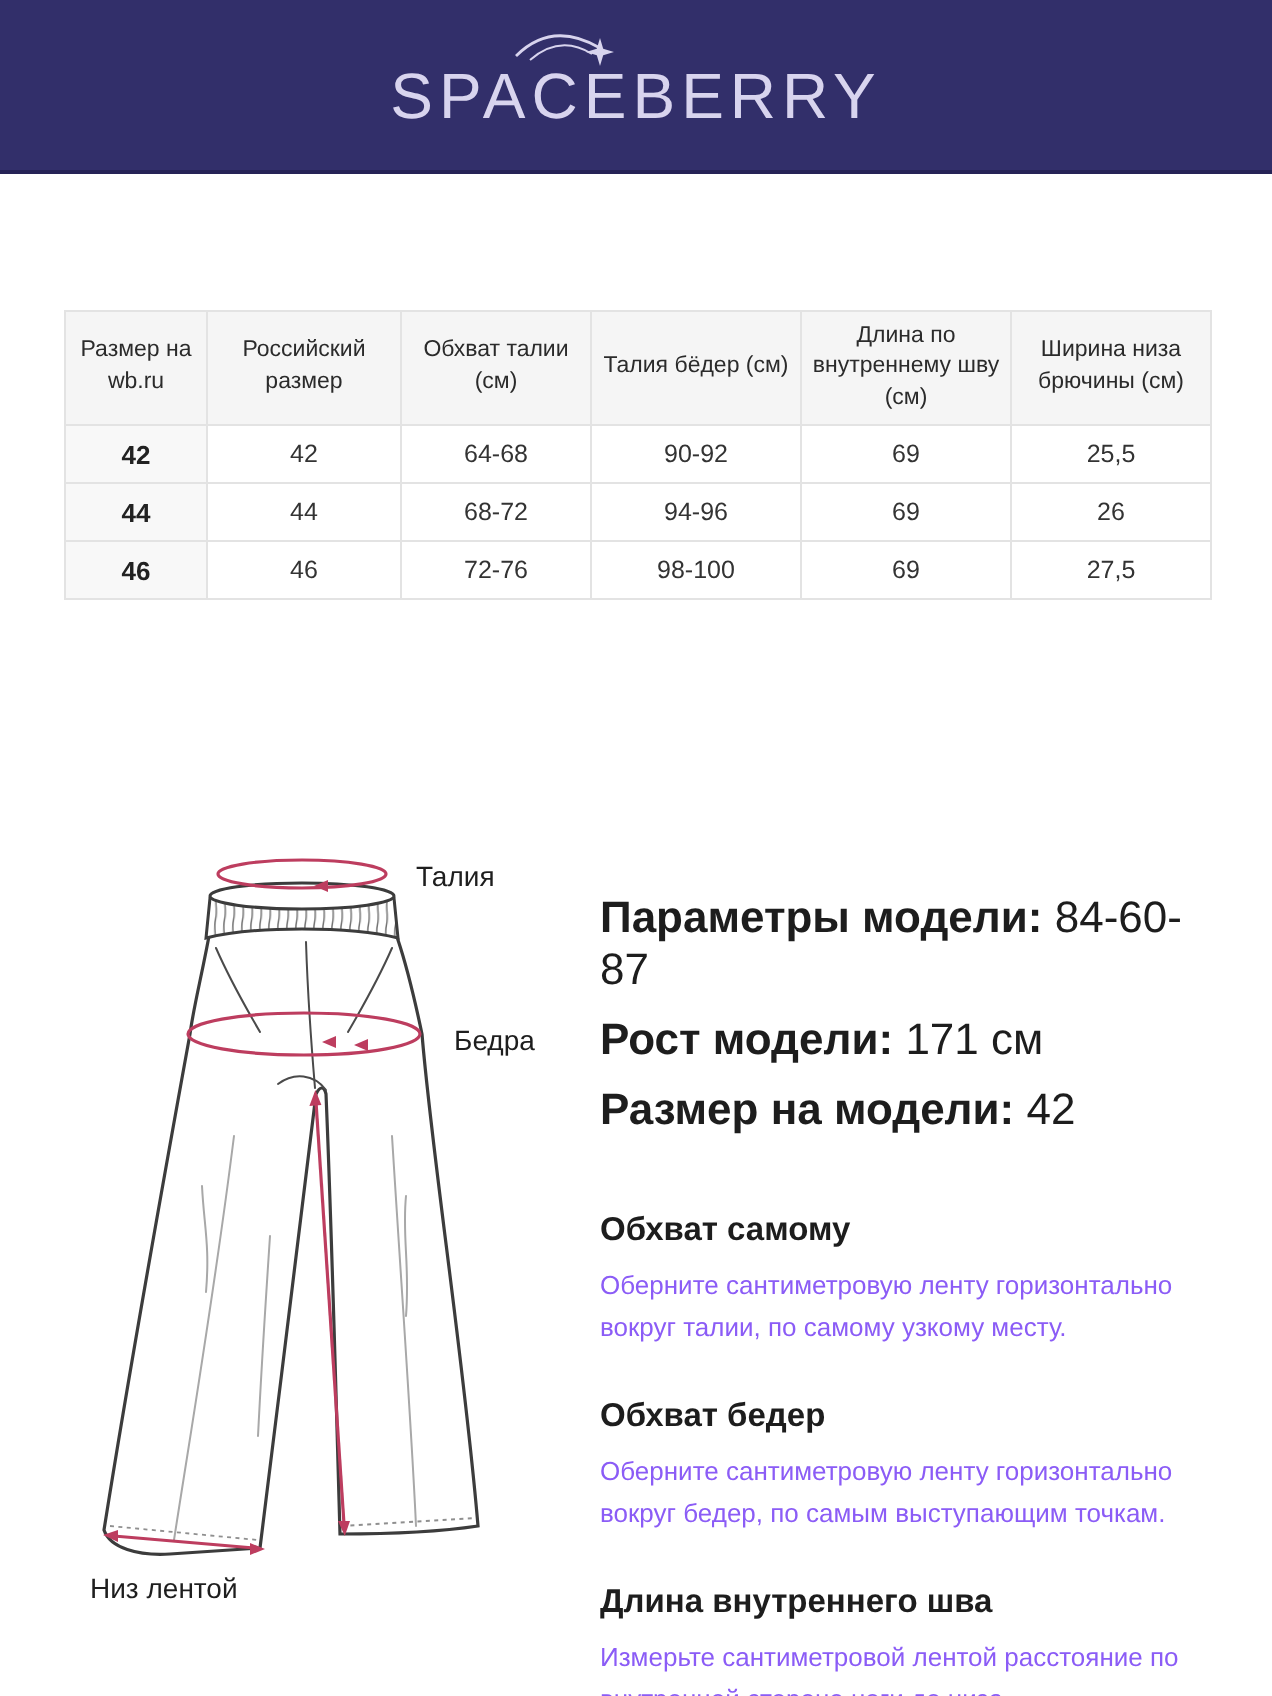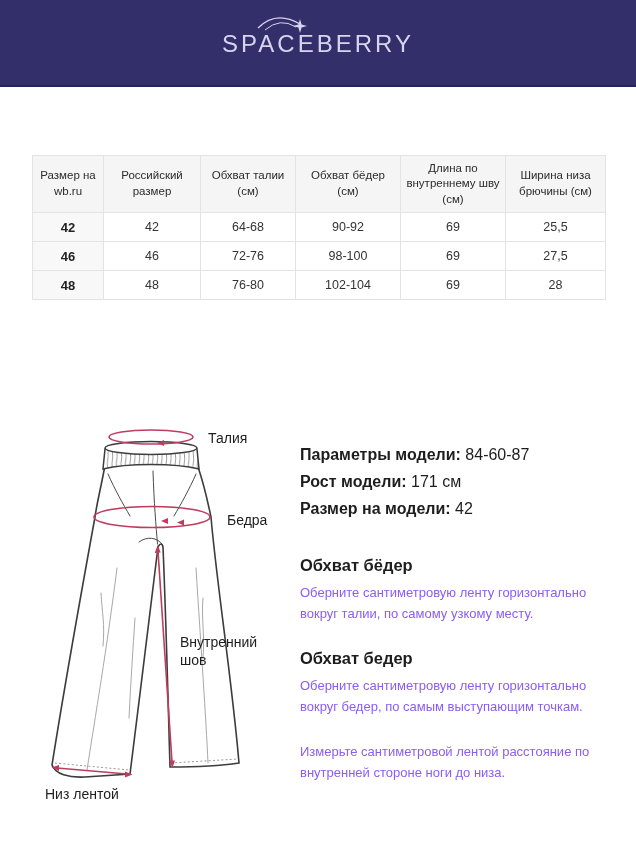--- a/index.html
+++ b/index.html
@@ -9,21 +9,21 @@
   }
   
   .brand-header{
     position:absolute;left:0;top:0;width:636px;height:85px;
     background:var(--header-bg,#322f6a);
     border-bottom:2px solid #262356;
   }
   .logo-wrap{position:absolute;left:0;top:0;width:100%;height:100%;}
   .logo-text{
     position:absolute;left:0;top:30px;width:100%;text-align:center;
-    font-size:24px;letter-spacing:3px;font-weight:400;
+    font-size:32px;letter-spacing:3px;font-weight:400;
     color:var(--logo-color,#d8d4ee);
   }
   .logo-star{position:absolute;left:256px;top:10px;width:52px;height:32px;}
   
   .size-table{
     position:absolute;left:32px;top:155px;width:573px;
     border-collapse:collapse;table-layout:fixed;
     font-family:"Liberation Sans",sans-serif;
   }
   .size-table th,.size-table td{
@@ -52,21 +52,21 @@
   .dlabel{
     position:absolute;font-size:14px;color:#1e1e1e;line-height:1.25;
     white-space:nowrap;
   }
   .dlabel.waist{left:173px;top:12px;}
   .dlabel.hips{left:192px;top:94px;}
   .dlabel.seam{left:145px;top:216px;white-space:normal;width:96px;}
   .dlabel.bottom{left:10px;top:368px;}
   
   .info{position:absolute;left:300px;top:446px;width:300px;}
-  .param-line{font-size:16px;margin:0 0 9px 0;color:#1d1d1d;}
+  .param-line{font-size:22px;margin:0 0 9px 0;color:#1d1d1d;}
   .param-line .plabel{font-weight:700;}
   .param-line .pvalue{font-weight:400;}
   .measure{margin-top:38px;}
   .msection{margin-bottom:25px;}
   .msection h3{
     margin:0 0 8px 0;font-size:16.5px;font-weight:700;color:#1d1d1d;
   }
   .msection p{
     margin:0;font-size:13px;line-height:1.58;color:#8b5cf6;width:292px;
   }
@@ -100,49 +100,49 @@
         <col class="c3">
       <col class="c4">
         <col class="c5">
         <col class="c6">
     </colgroup>
   <thead>
         <tr>
           <th>Размер на wb.ru</th>
           <th>Российский размер</th>
           <th>Обхват талии (см)</th>
-          <th>Обхват бёдер (см)</th>
+          <th>Талия бёдер (см)</th>
           <th>Длина по внутреннему шву (см)</th>
           <th>Ширина низа брючины (см)</th>
         </tr>
       </thead>
       <tbody>
         <tr>
           <td>42</td>
           <td>42</td>
           <td>64-68</td>
           <td>90-92</td>
           <td>69</td>
           <td>25,5</td>
         </tr>
         <tr>
+          <td>44</td>
+          <td>44</td>
+          <td>68-72</td>
+          <td>94-96</td>
+          <td>69</td>
+          <td>26</td>
+        </tr>
+        <tr>
           <td>46</td>
           <td>46</td>
           <td>72-76</td>
           <td>98-100</td>
           <td>69</td>
           <td>27,5</td>
-        </tr>
-        <tr>
-          <td>48</td>
-          <td>48</td>
-          <td>76-80</td>
-          <td>102-104</td>
-          <td>69</td>
-          <td>28</td>
         </tr>
       </tbody>
     </table>
 
   <div class="diagram">
     <svg width="260" height="400" viewBox="0 0 260 400">
       <defs>
         <pattern id="gather" width="4.5" height="26" patternUnits="userSpaceOnUse" patternTransform="rotate(2)">
           <rect width="4.5" height="26" fill="#fff"></rect>
           <path d="M2.2,0 C1.2,4 3.2,8 2.2,13 C1.2,18 3.2,22 2.2,26" stroke="#6a6a6a" stroke-width="0.7" fill="none"></path>
@@ -189,21 +189,20 @@
       <path class="accent-fill" d="M 122.7,127 L 119.7,135 L 125.7,134.5 Z"></path>
       <path class="accent-fill" d="M 137.4,350 L 134,342.5 L 140,342.5 Z"></path>
 
       <path class="accent-line" d="M 22,350 L 92,356"></path>
       <path class="accent-fill" d="M 16.5,349.5 L 24,347 L 24,353 Z"></path>
       <path class="accent-fill" d="M 97.5,356.5 L 90,353.5 L 90,359.5 Z"></path>
     </svg>
 
     <span class="dlabel waist">Талия</span>
     <span class="dlabel hips">Бедра</span>
-    <span class="dlabel seam">Внутренний шов</span>
     <span class="dlabel bottom">Низ лентой</span>
   </div>
 
   <div class="info">
     <div class="params">
       <p class="param-line">
         <span class="plabel">Параметры модели:</span>
         <span class="pvalue">84-60-87</span>
       </p>
       <p class="param-line">
@@ -211,26 +210,27 @@
         <span class="pvalue">171 см</span>
       </p>
       <p class="param-line">
         <span class="plabel">Размер на модели:</span>
         <span class="pvalue">42</span>
       </p>
     </div>
 
     <div class="measure">
       <div class="msection">
-        <h3>Обхват бёдер</h3>
+        <h3>Обхват самому</h3>
         <p>Оберните сантиметровую ленту горизонтально вокруг талии, по самому узкому месту.</p>
       </div>
       <div class="msection">
         <h3>Обхват бедер</h3>
         <p>Оберните сантиметровую ленту горизонтально вокруг бедер, по самым выступающим точкам.</p>
       </div>
       <div class="msection">
+        <h3>Длина внутреннего шва</h3>
         <p>Измерьте сантиметровой лентой расстояние по внутренней стороне ноги до низа.</p>
       </div>
     </div>
   </div>
 
 </div>
 
 </body></html>

